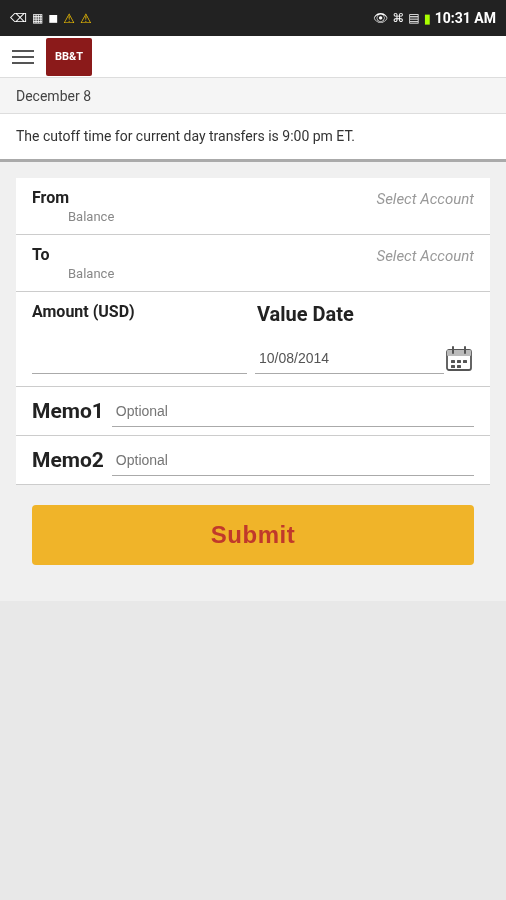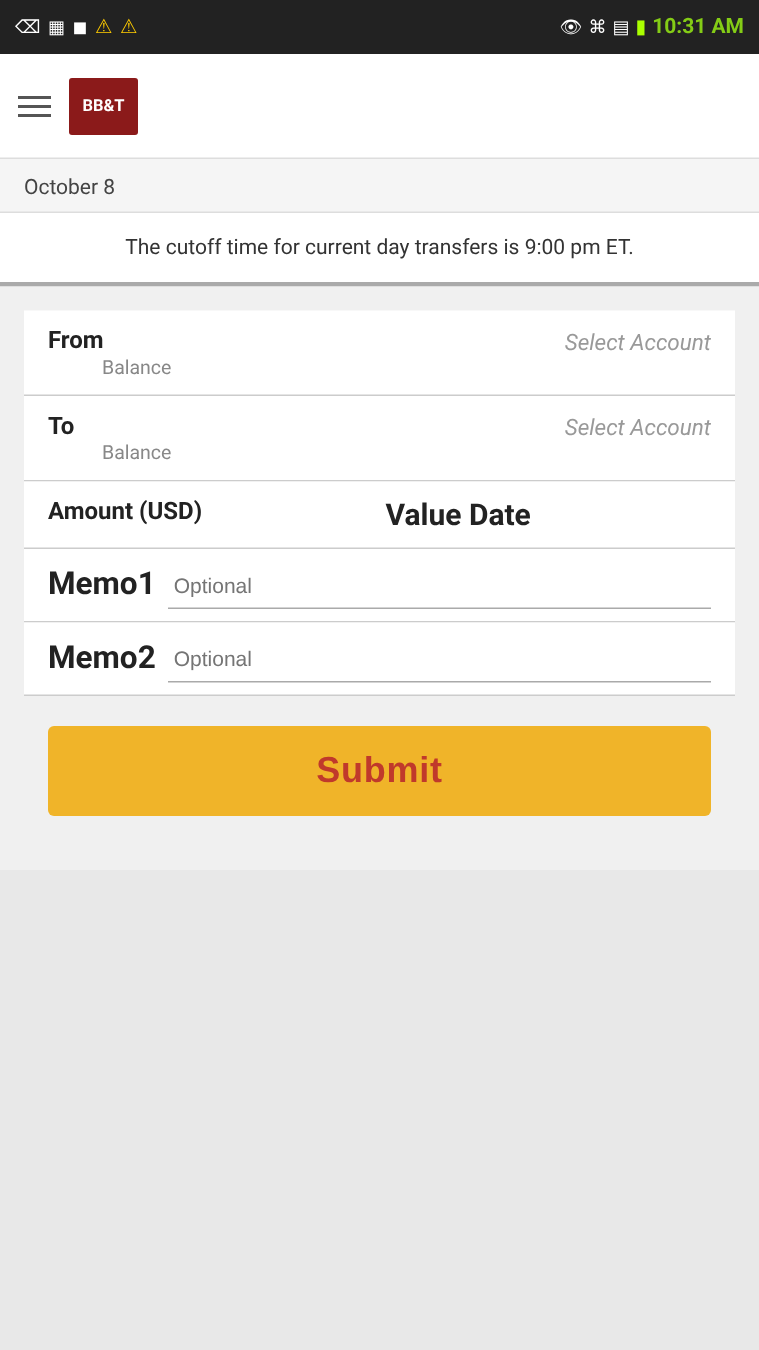--- a/index.html
+++ b/index.html
@@ -31,27 +31,27 @@
       gap: 5px;
     }
     .status-bar-right {
       display: flex;
       align-items: center;
       gap: 4px;
     }
     .status-time {
       font-size: 14px;
       font-weight: bold;
-      color: #84cc16;
+      color: #ffffff;
     }
 
     
     .app-header {
       width: 100%;
-      height: 70px;
+      height: 42px;
       background: #fff;
       display: flex;
       align-items: center;
       padding: 0 12px;
       border-bottom: 1px solid #ddd;
       gap: 12px;
     }
     .hamburger-icon {
       display: flex;
       flex-direction: column;
@@ -93,21 +93,20 @@
     .date-text {
       font-size: 14px;
       color: #444;
     }
 
     
     .info-banner {
       background: #fff;
       padding: 12px 16px;
       border-bottom: 3px solid #aaa;
-      text-align: center;
     }
     .info-banner-text {
       font-size: 14px;
       color: #333;
       line-height: 1.4;
     }
 
     
     .form-container {
       background: #f0f0f0;
@@ -146,21 +145,21 @@
 
     
     .amount-date-row {
       background: #fff;
       padding: 10px 16px 4px 16px;
       border-bottom: 1px solid #ccc;
     }
     .amount-date-labels {
       display: flex;
       gap: 0;
-      margin-bottom: 6px;
+      margin-bottom: 18px;
     }
     .amount-label {
       font-size: 16px;
       font-weight: bold;
       color: #222;
       flex: 1;
     }
     .value-date-label {
       font-size: 20px;
       font-weight: bold;
@@ -301,21 +300,21 @@
     <span></span>
     <span></span>
     <span></span>
   </div>
   <div class="bbt-logo">
     <span>BB&amp;T</span>
   </div>
 </div>
 
 <div class="date-bar">
-  <span class="date-text">October 8</span>
+  <span class="date-text">December 8</span>
 </div>
 
 <div class="info-banner">
   <span class="info-banner-text">The cutoff time for current day transfers is 9:00 pm ET.</span>
 </div>
 
 <div class="form-container">
 
   <div class="form-row">
     <div class="form-row-left">
@@ -331,20 +330,39 @@
       <span class="form-row-sublabel">Balance</span>
     </div>
     <div class="form-row-right">Select Account</div>
   </div>
 
   <div class="amount-date-row">
     <div class="amount-date-labels">
       <span class="amount-label">Amount (USD)</span>
       <span class="value-date-label">Value Date</span>
     </div>
+    <div class="amount-date-inputs">
+      <input class="amount-input-box" type="text" value="" style="">
+      <div class="date-input-row">
+        <input class="date-input-box" type="text" value="10/08/2014" style="">
+        <div class="calendar-icon">
+          <svg class="calendar-svg" viewBox="0 0 26 26" fill="none" xmlns="http://www.w3.org/2000/svg">
+            <rect x="1" y="4" width="24" height="20" rx="2" stroke="#555" stroke-width="1.8" fill="none"></rect>
+            <rect x="1" y="4" width="24" height="6" rx="1" fill="#bbb"></rect>
+            <line x1="7" y1="1" x2="7" y2="7" stroke="#555" stroke-width="2" stroke-linecap="round"></line>
+            <line x1="19" y1="1" x2="19" y2="7" stroke="#555" stroke-width="2" stroke-linecap="round"></line>
+            <rect x="5" y="14" width="4" height="3" rx="0.5" fill="#555"></rect>
+            <rect x="11" y="14" width="4" height="3" rx="0.5" fill="#555"></rect>
+            <rect x="17" y="14" width="4" height="3" rx="0.5" fill="#555"></rect>
+            <rect x="5" y="19" width="4" height="3" rx="0.5" fill="#555"></rect>
+            <rect x="11" y="19" width="4" height="3" rx="0.5" fill="#555"></rect>
+          </svg>
+        </div>
+      </div>
+    </div>
   </div>
 
   <div class="memo-row">
     <span class="memo-label">Memo1</span>
     <input class="memo-input" type="text" placeholder="Optional" style="">
   </div>
 
   <div class="memo-row">
     <span class="memo-label">Memo2</span>
     <input class="memo-input" type="text" placeholder="Optional" style="">

